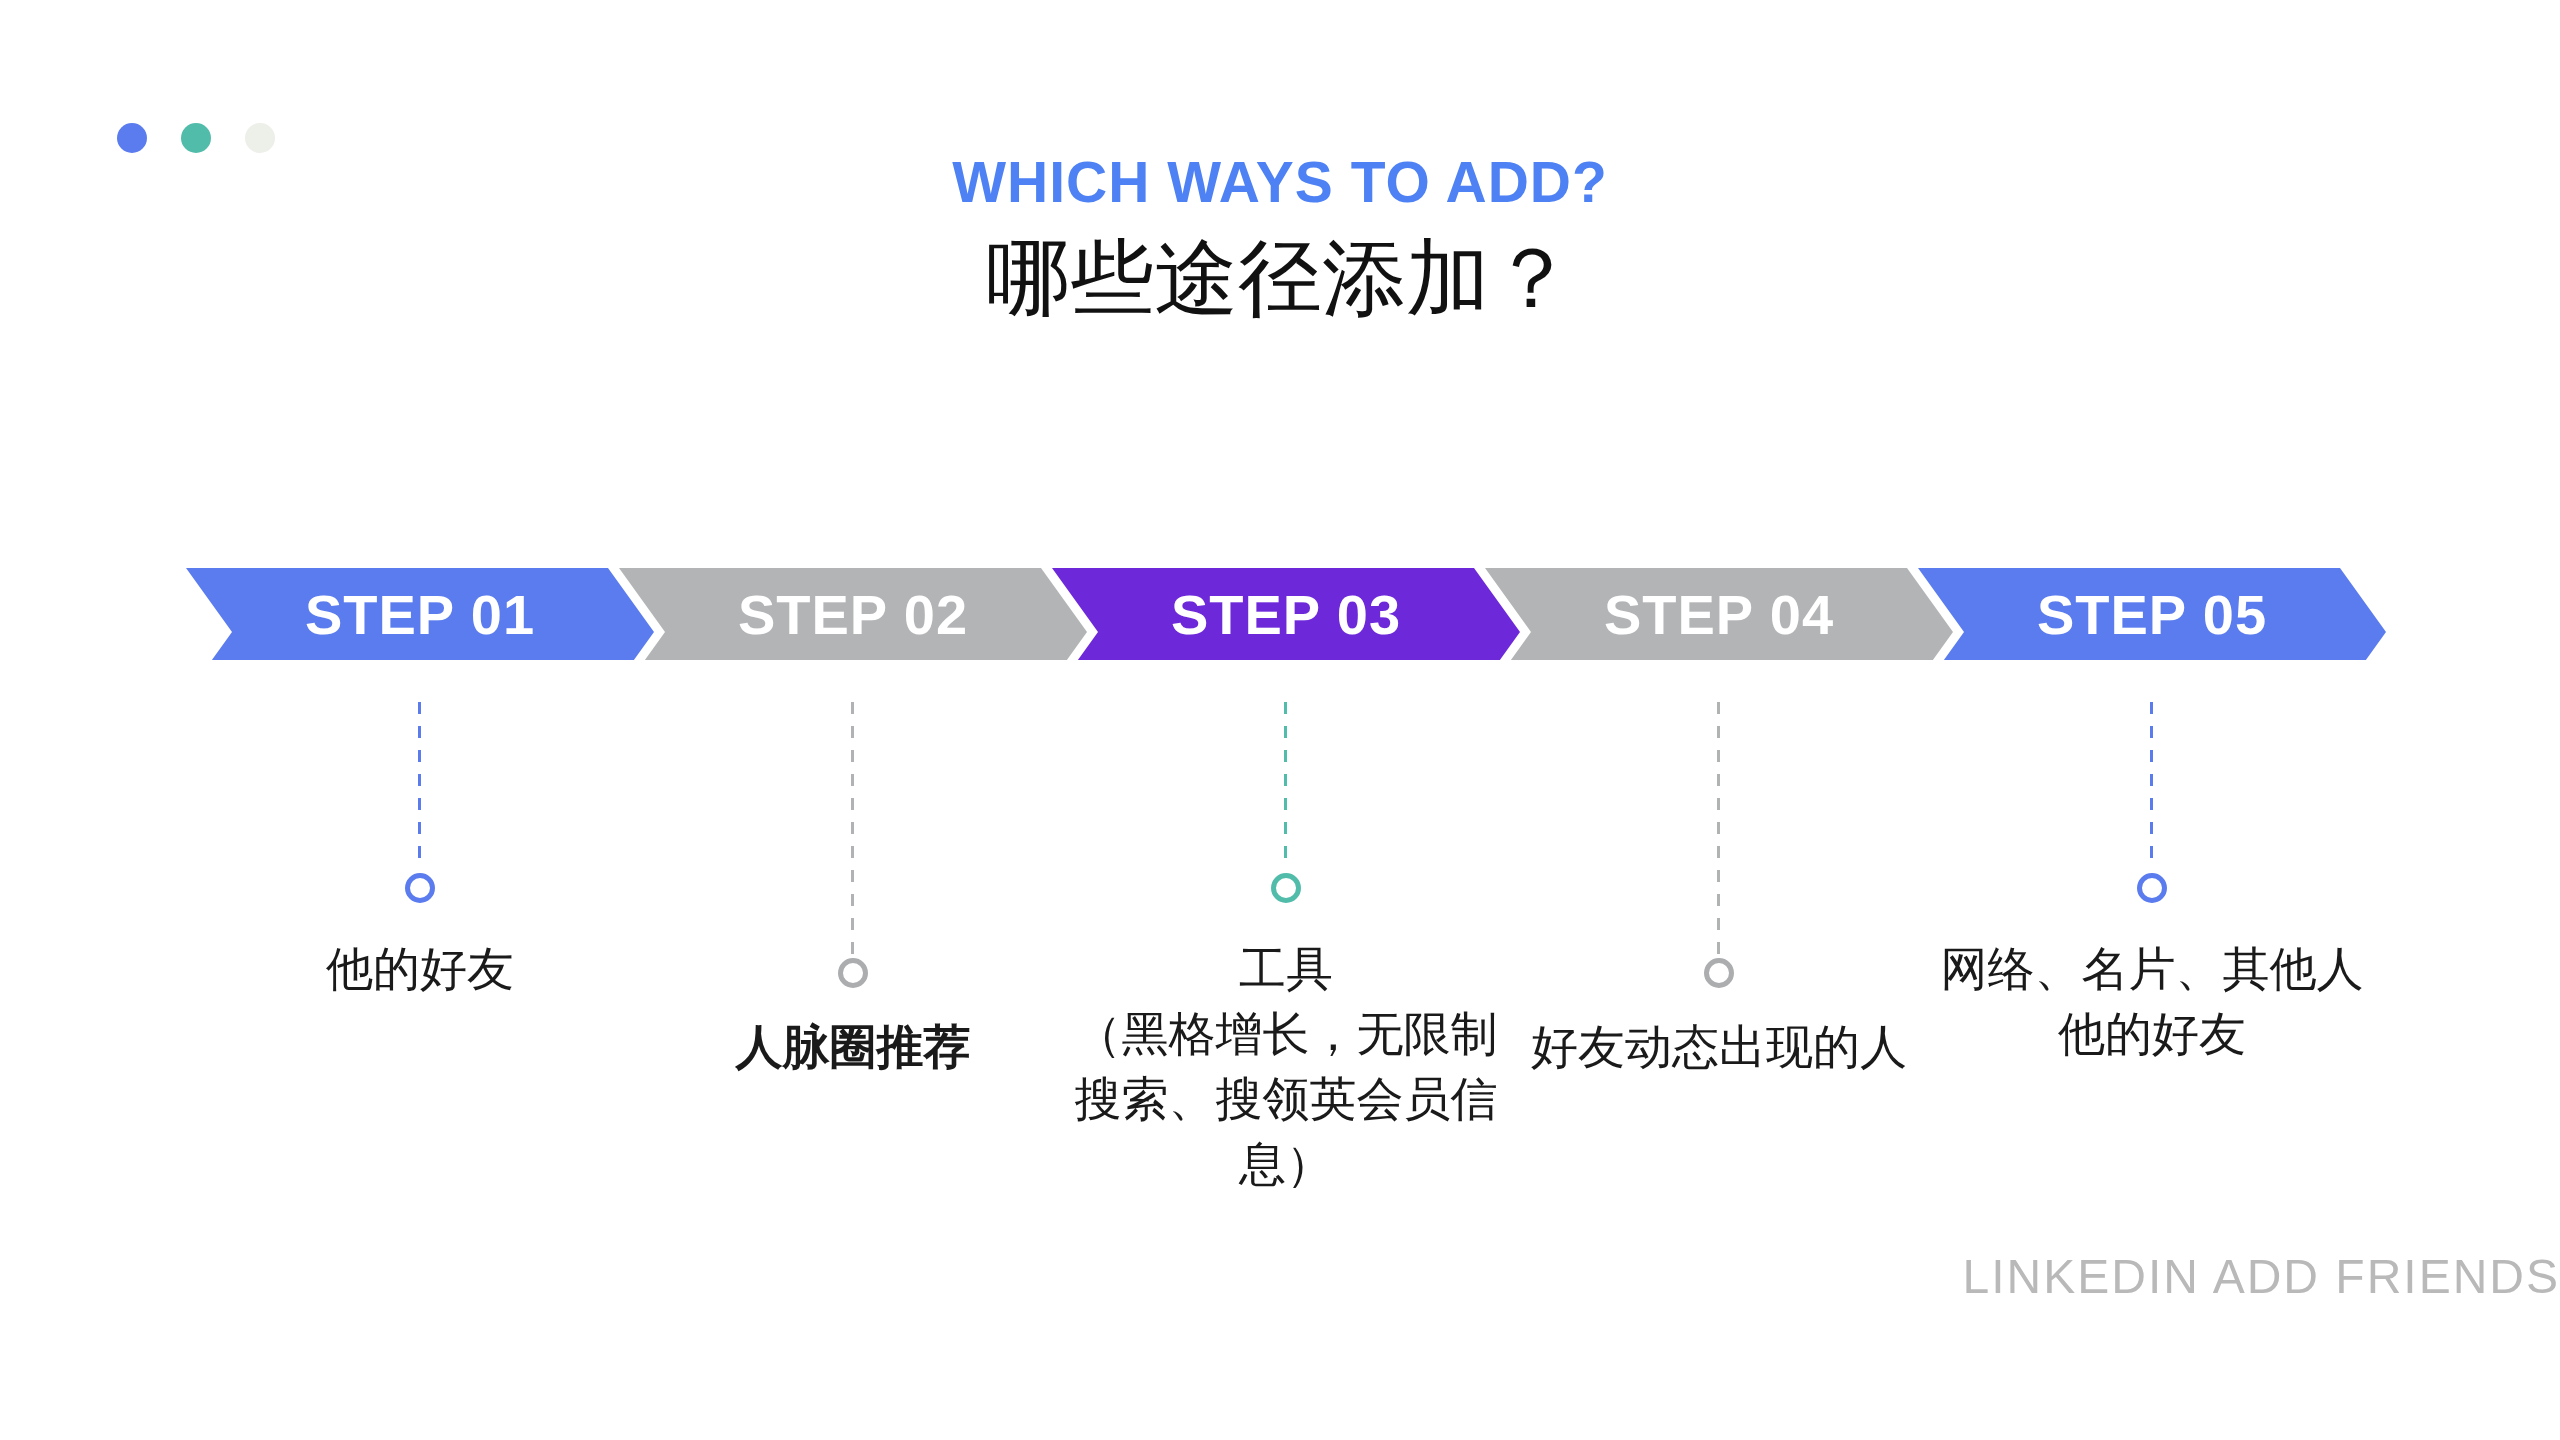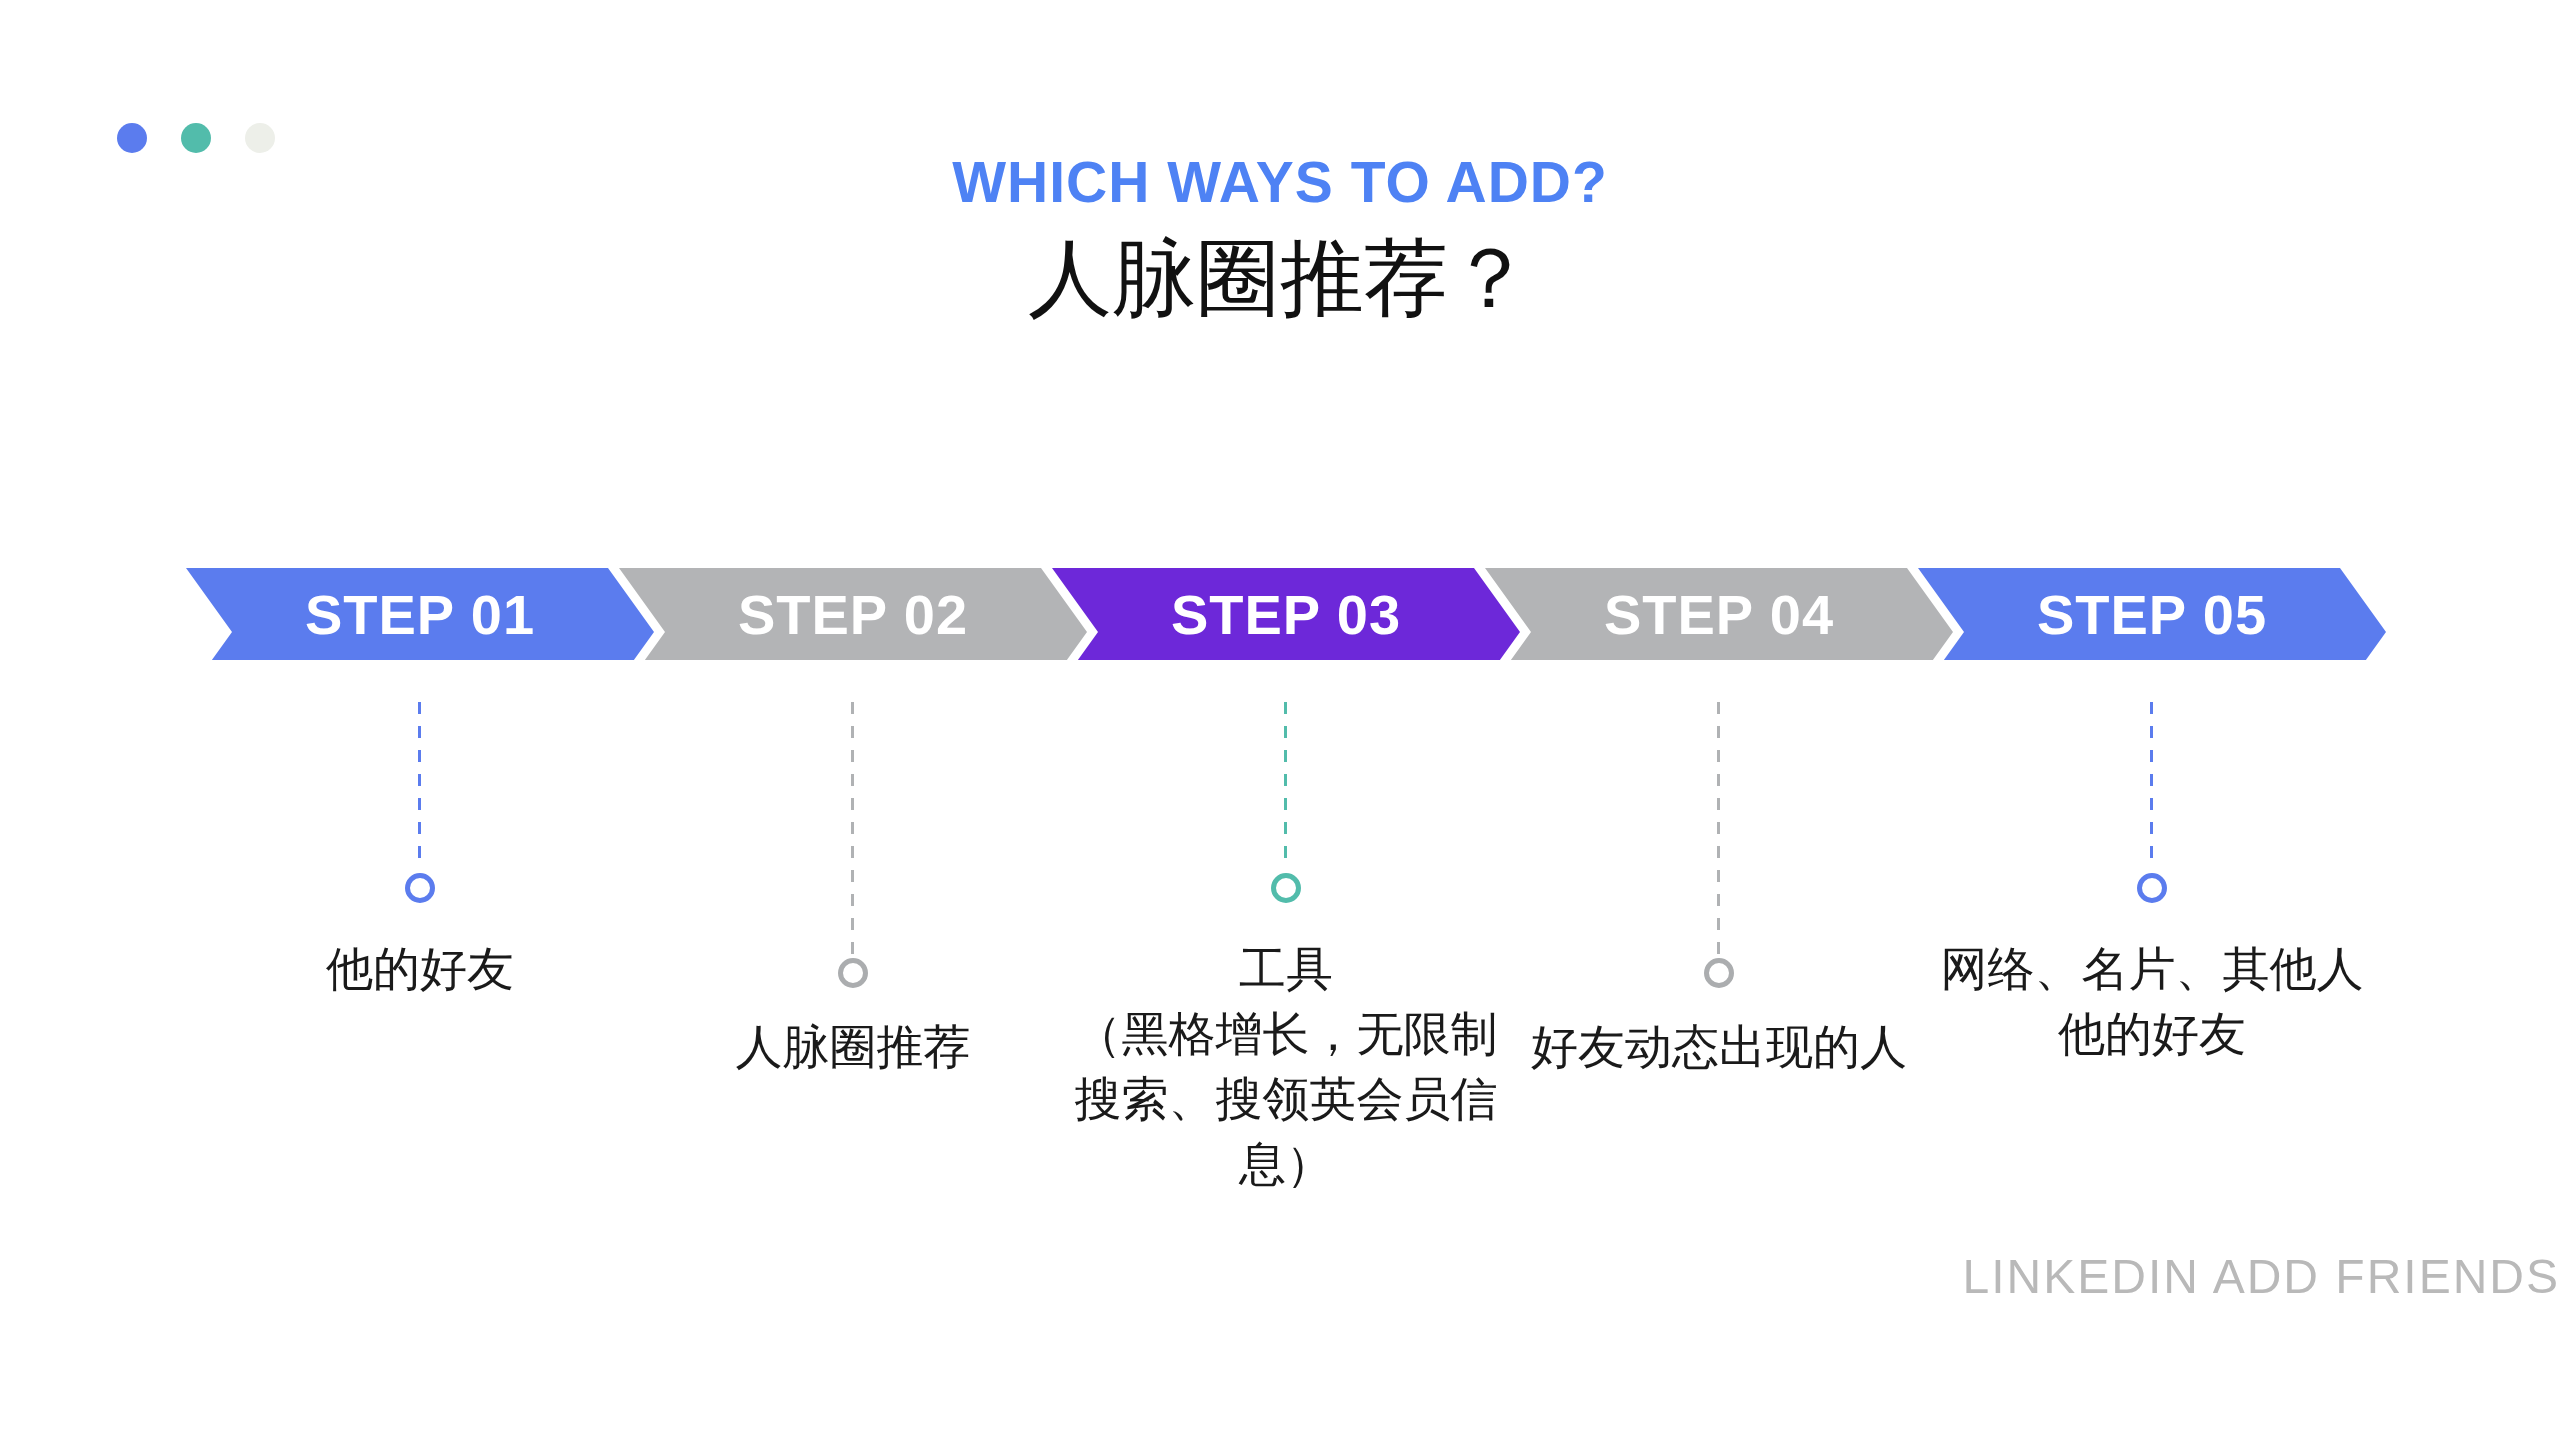--- a/index.html
+++ b/index.html
@@ -74,21 +74,21 @@
   .step-5 .ring{left:2137px;}
 
   
   .desc{
     position:absolute;width:640px;text-align:center;
     font-size:47px;line-height:65px;font-weight:500;color:#1A1A1A;
   }
   .high .desc{top:936px;}
   .low  .desc{top:1014px;}
   .step-1 .desc{left:100px;}
-  .step-2 .desc{left:533px;}
+  .step-2 .desc{left:533px;font-weight:bold;}
   .step-3 .desc{left:966px;}
   .step-4 .desc{left:1399px;}
   .step-5 .desc{left:1832px;}
 
   
   .footer{
     position:absolute;left:0;top:1253px;width:2560px;
     text-align:right;font-size:48px;line-height:48px;
     letter-spacing:2px;color:#B9B9B9;
   }
@@ -96,21 +96,21 @@
 </head>
 <body>
 
 <div class="slide">
 
   <span class="dot d1"></span>
   <span class="dot d2"></span>
   <span class="dot d3"></span>
 
   <div class="title-en">WHICH WAYS TO ADD?</div>
-  <div class="title-zh">人脉圈推荐？</div>
+  <div class="title-zh">哪些途径添加？</div>
 
   <div class="step-group step-1 theme-blue high">
     <div class="arrow">STEP 01</div>
     <div class="dash"></div>
     <div class="ring"></div>
     <div class="desc">
       <div>他的好友</div>
     </div>
   </div>
 

